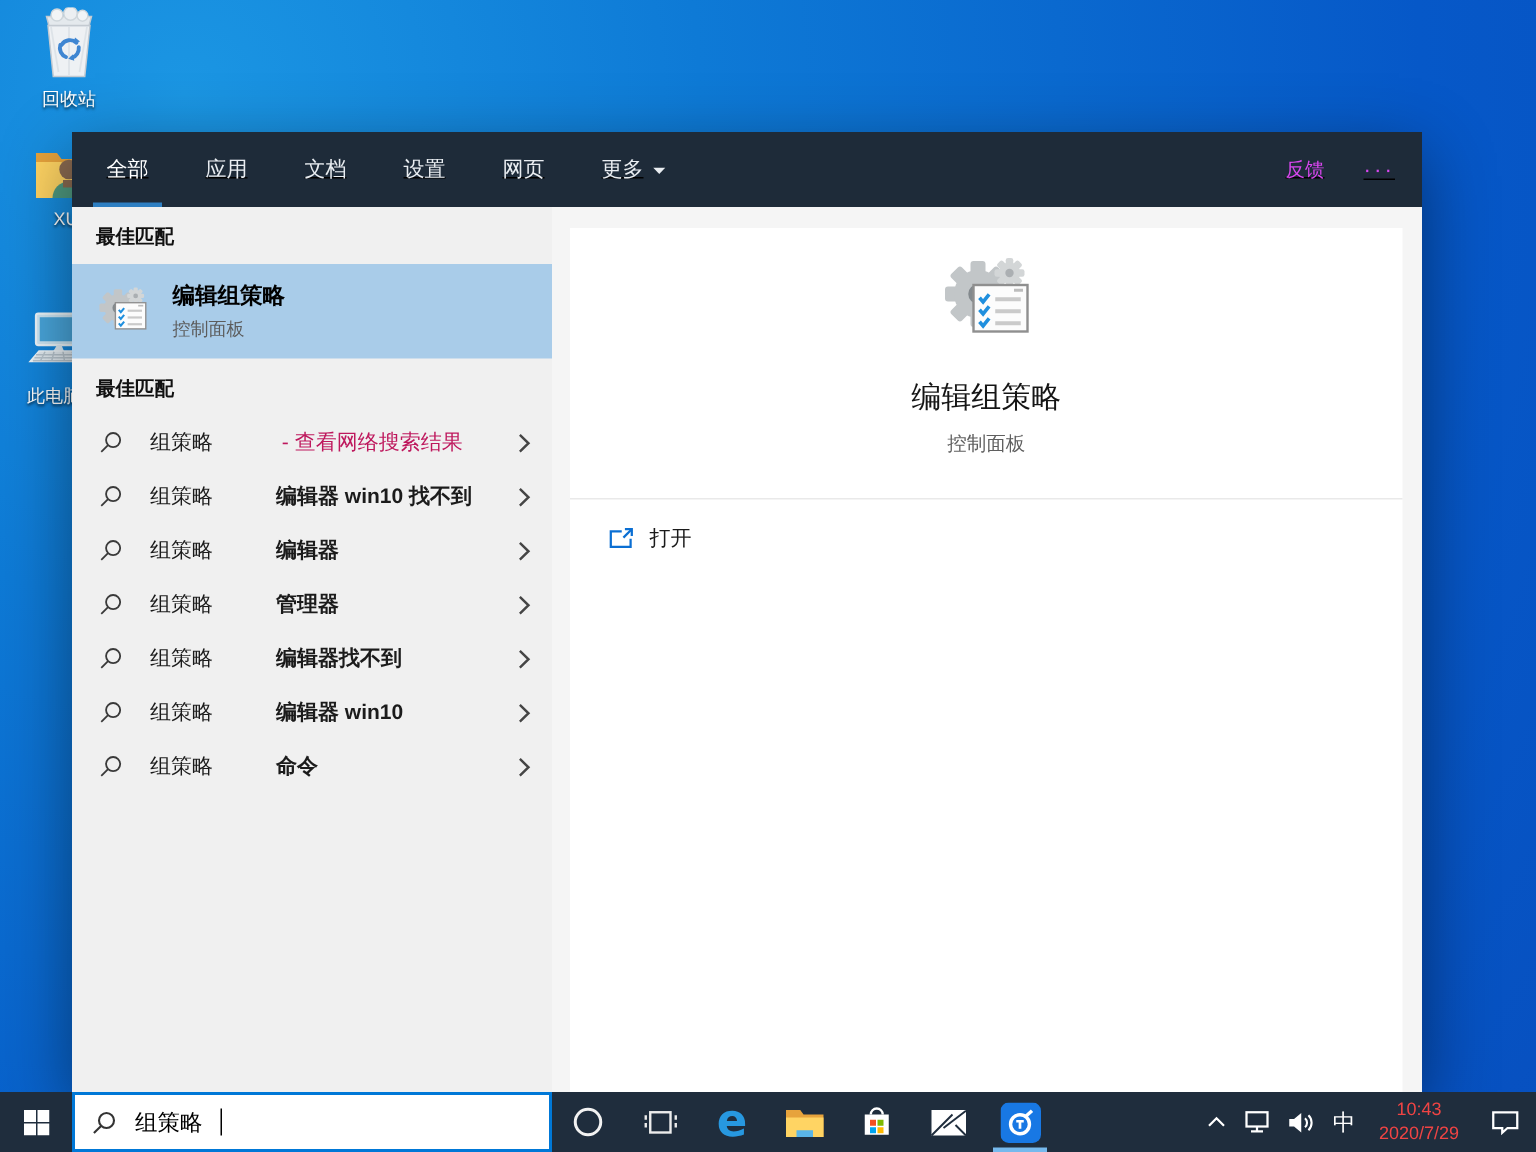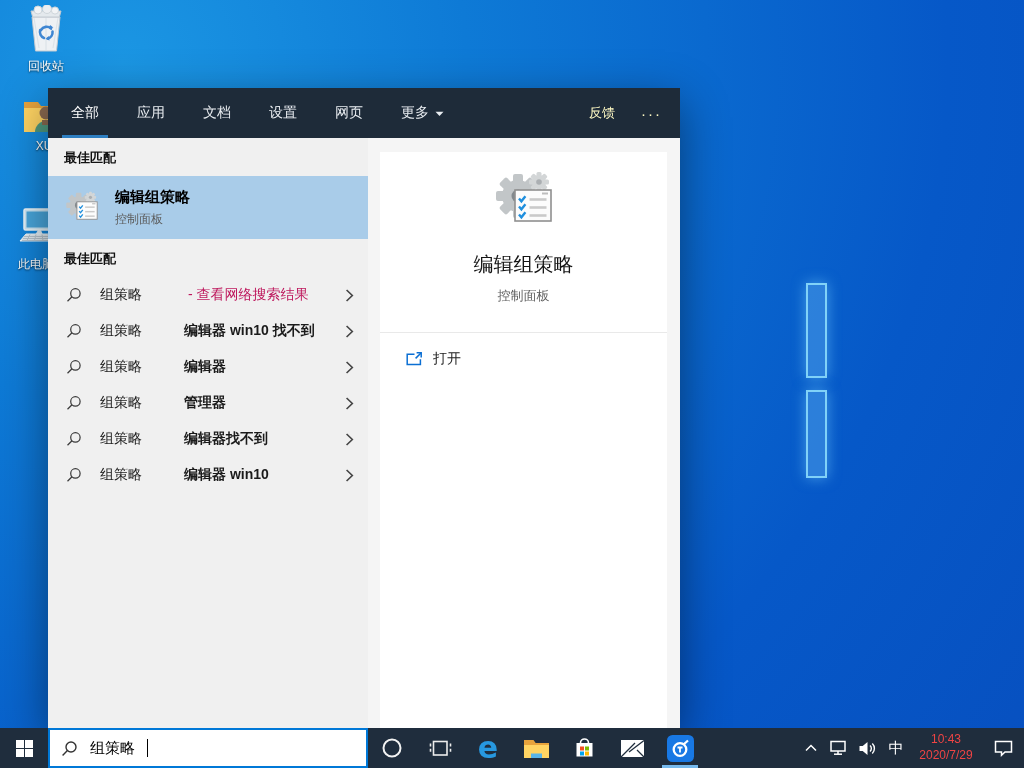--- a/index.html
+++ b/index.html
@@ -13,30 +13,30 @@
   
   .desktop-icon { position:absolute; width:68px; text-align:center; color:#fff; font-size:12px;
     text-shadow:0 1px 2px rgba(0,0,0,.75); z-index:1; cursor:default; }
   .desktop-icon .ic { display:flex; justify-content:center; margin-bottom:3px; }
 
   
   .wp-pane { position:absolute; left:806px; width:21px; border:2px solid rgba(150,230,255,.8);
     background:rgba(90,170,240,.45); box-shadow:0 0 14px rgba(120,210,255,.55); z-index:0; }
 
   
-  .panel { position:absolute; left:48px; top:88px; width:632px; height:640px; z-index:20;
-    background:#f5f5f5; box-shadow:0 14px 44px rgba(0,0,0,.45); display:flex; flex-direction:column; }
+  .panel { position:absolute; left:48px; top:88px; width:900px; height:640px; z-index:20;
+    background:#f5f5f5; box-shadow:0 14px 44px rgba(0,0,0,.45); display:flex; flex-direction:column;text-decoration:underline; }
   .panel-header { height:50px; flex:0 0 50px; background:#1e2b39; display:flex; align-items:center; padding:0 18px; }
   .tabs { display:flex; height:100%; }
   .tab { position:relative; display:flex; align-items:center; gap:6px; padding:0 5px; margin-right:28px;
     color:#e9edf1; font-size:14px; cursor:pointer; }
   .tab.active { color:#fff; }
   .tab.active::after { content:''; position:absolute; left:-4px; right:-4px; bottom:0; height:3px; background:#2e7fc2; }
   .tab .dd { display:inline-flex; margin-top:2px; }
-  .header-right { margin-left:auto; display:flex; align-items:center; gap:26px; color:#fef9c3; font-size:13px; }
+  .header-right { margin-left:auto; display:flex; align-items:center; gap:26px; color:#d946ef; font-size:13px; }
   .header-right .dots { font-size:15px; letter-spacing:2px; cursor:pointer; }
   .header-right .fb { cursor:pointer; }
 
   .panel-body { position:relative; flex:1; }
   .left-col { position:absolute; left:0; top:0; bottom:0; width:320px; background:#f0f0f0; }
   .section-h { font-size:13px; font-weight:bold; color:#111; padding:11px 0 9px 16px; }
   .best-match { height:63px; background:#a9cce9; display:flex; align-items:center; padding-left:16px; gap:15px; cursor:pointer; }
   .bm-title { font-size:15px; font-weight:bold; color:#000; }
   .bm-sub { font-size:12px; color:#5c5c5c; margin-top:4px; }
   .sug-row { height:36px; display:flex; align-items:center; padding:0 14px 0 18px; cursor:pointer; }
@@ -281,20 +281,34 @@
                 <line x1="6.4" y1="10.4" x2="1.6" y2="15.2" stroke="#3a3a3a" stroke-width="1.3"></line>
               </svg>
             </span>
             <span class="sug-text"><span>组策略</span><b>编辑器 win10</b><span class="gray"></span></span>
             <span class="sug-chev">
               <svg width="9" height="13" viewBox="0 0 8 12">
                 <path d="M1.3 0.9 L6.6 6 L1.3 11.1" fill="none" stroke="#454545" stroke-width="1.5"></path>
               </svg>
             </span>
           </div>
+          <div class="sug-row">
+            <span class="sug-ic">
+              <svg width="16" height="16" viewBox="0 0 17 17">
+                <circle cx="10" cy="6.8" r="5" fill="none" stroke="#3a3a3a" stroke-width="1.3"></circle>
+                <line x1="6.4" y1="10.4" x2="1.6" y2="15.2" stroke="#3a3a3a" stroke-width="1.3"></line>
+              </svg>
+            </span>
+            <span class="sug-text"><span>组策略</span><b>命令</b><span class="gray"></span></span>
+            <span class="sug-chev">
+              <svg width="9" height="13" viewBox="0 0 8 12">
+                <path d="M1.3 0.9 L6.6 6 L1.3 11.1" fill="none" stroke="#454545" stroke-width="1.5"></path>
+              </svg>
+            </span>
+          </div>
         </div>
     </div>
 
     <div class="detail-card">
       <div class="detail-icon">
           <svg width="64" height="64" viewBox="0 0 64 64">
             <g fill="#c2c6c8">
               <rect x="21" y="5" width="10" height="44" rx="2"></rect>
               <rect x="21" y="5" width="10" height="44" rx="2" transform="rotate(45 26 27)"></rect>
               <rect x="21" y="5" width="10" height="44" rx="2" transform="rotate(90 26 27)"></rect>

